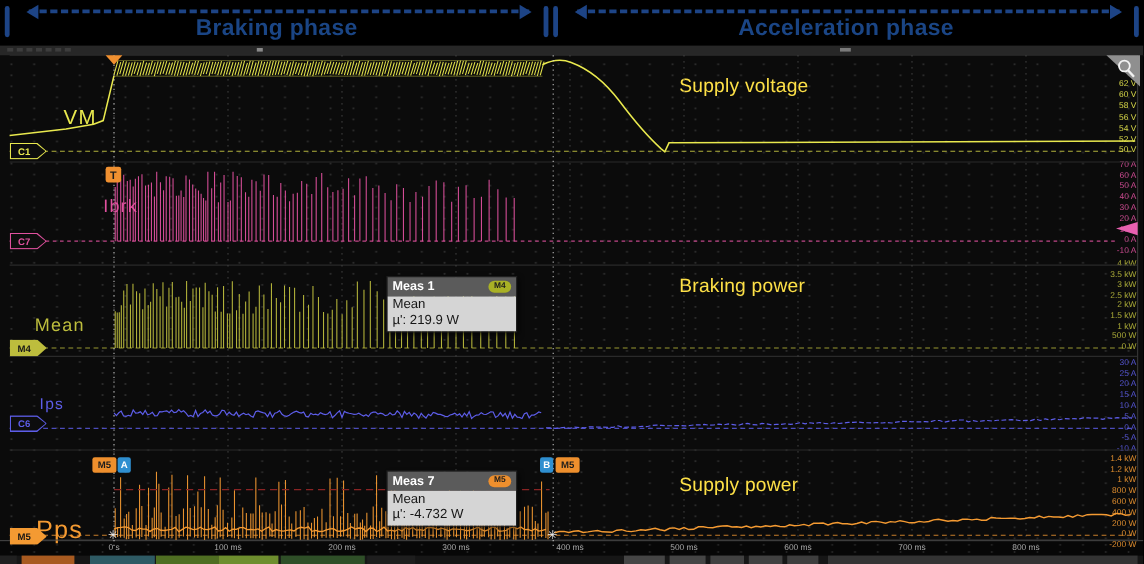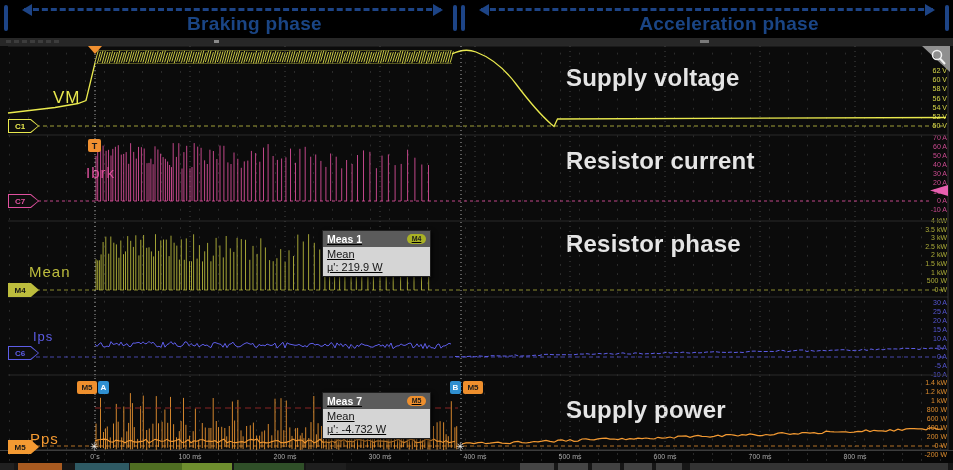--- a/index.html
+++ b/index.html
@@ -5,49 +5,49 @@
   html,body{margin:0;padding:0;background:#000;}
   #stage{position:relative;width:953px;height:470px;background:#000;overflow:hidden;
          font-family:"Liberation Sans",sans-serif;}
   
   #banner{position:absolute;left:0;top:0;width:953px;height:38px;background:#000;}
   .bsec{position:absolute;top:0;height:38px;}
   .vbar{position:absolute;top:5px;width:4px;height:26px;border-radius:2px;}
   .arrowline{position:absolute;top:8px;height:0;border-top:3px dashed #1d4486;}
   .ah{position:absolute;top:4px;width:0;height:0;border:6px solid transparent;}
   .blabel{position:absolute;top:13px;left:0;width:100%;text-align:center;
-          font-size:19px;font-weight:bold;letter-spacing:.3px;padding-left:24px;}
+          font-size:19px;font-weight:bold;letter-spacing:.3px;}
   
   #menubar{position:absolute;left:0;top:38px;width:953px;height:8px;background:#272727;
            border-bottom:1px solid #3c3c3c;}
   #plot{position:absolute;left:0;top:46px;width:953px;height:404px;background:#0b0b0b;
         background-image:radial-gradient(circle,#2c2c2c 0.8px,transparent 1px);
         background-size:19px 9.2px;background-position:0 3px;}
   #timebar{position:absolute;left:0;top:450px;width:953px;height:13px;background:#070707;
            border-top:1px solid #3f3f3f;
            background-image:radial-gradient(circle,#282828 0.7px,transparent 1px);
            background-size:19px 6px;}
   #taskbar{position:absolute;left:0;top:463px;width:953px;height:7px;background:#161616;}
   #traces{position:absolute;left:0;top:0;width:953px;height:470px;z-index:3;pointer-events:none;}
   .lbl{position:absolute;z-index:2;white-space:nowrap;}
   .scale-lbl{position:absolute;z-index:2;width:50px;text-align:right;font-size:7px;line-height:8px;}
-  .ann{position:absolute;z-index:2;color:#e5e5e5;font-size:24px;letter-spacing:.2px;white-space:nowrap;font-weight:bold;}
+  .ann{position:absolute;z-index:2;color:#fde047;font-size:16px;letter-spacing:.2px;white-space:nowrap;}
   .ttick{position:absolute;z-index:2;width:44px;text-align:center;font-size:7px;color:#a9a9a9;}
   
   .tag{position:absolute;z-index:7;text-align:right;}
   .tag,.tag-in{clip-path:polygon(0 0,74% 0,100% 50%,74% 100%,0 100%);}
   .tag-in{position:absolute;inset:1px;background:#0d0d0d;}
   .tag span{position:absolute;left:0;top:0;width:78%;height:100%;display:flex;align-items:center;
             justify-content:center;font-size:8px;font-weight:bold;}
   .sqbadge{position:absolute;z-index:7;display:flex;align-items:center;justify-content:center;
            font-weight:bold;border-radius:2px;}
   .star{position:absolute;z-index:7;color:#ececec;font-size:10px;line-height:10px;}
   
   .meas{position:absolute;width:107px;z-index:6;border:1px solid #1f1f1f;
-        box-shadow:2px 2px 4px rgba(0,0,0,.65);text-decoration:underline;}
+        box-shadow:2px 2px 4px rgba(0,0,0,.65);}
   .meas-h{height:16px;background:#5b5b5b;color:#fff;font-size:10.5px;font-weight:bold;
           display:flex;align-items:center;justify-content:space-between;padding:0 4px;}
   .pill{width:19px;height:10px;border-radius:5px;color:#1c1c1c;font-size:7px;font-weight:bold;
         text-align:center;line-height:10px;}
   .meas-b{background:#d5d5d5;color:#161616;font-size:11px;line-height:13px;padding:1px 4px 2px 4px;}
 </style>
 </head>
 <body>
 
 <div id="stage">
@@ -190,36 +190,35 @@
     <div class="scale-lbl" style="left: 897px; top: 134px; color: rgb(224, 81, 159); opacity: 0.9;">70 A</div>
     <div class="scale-lbl" style="left: 897px; top: 143px; color: rgb(224, 81, 159); opacity: 0.9;">60 A</div>
     <div class="scale-lbl" style="left: 897px; top: 152px; color: rgb(224, 81, 159); opacity: 0.9;">50 A</div>
     <div class="scale-lbl" style="left: 897px; top: 161px; color: rgb(224, 81, 159); opacity: 0.9;">40 A</div>
     <div class="scale-lbl" style="left: 897px; top: 170px; color: rgb(224, 81, 159); opacity: 0.9;">30 A</div>
     <div class="scale-lbl" style="left: 897px; top: 179px; color: rgb(224, 81, 159); opacity: 0.9;">20 A</div>
     <div class="scale-lbl" style="left: 897px; top: 188px; color: rgb(224, 81, 159); opacity: 0.9;">10 A</div>
     <div class="scale-lbl" style="left: 897px; top: 197px; color: rgb(224, 81, 159); opacity: 0.9;">0 A</div>
     <div class="scale-lbl" style="left: 897px; top: 206px; color: rgb(224, 81, 159); opacity: 0.9;">-10 A</div>
     <div class="lbl" style="left: 86px; top: 164px; color: rgb(224, 81, 159); font-size: 15px; letter-spacing: 1px;">Ibrk</div>
-    <div class="ann" style="left: 566px; top: 147px;">Resistor current</div>
     <div class="tag" style="left: 8px; top: 194px; width: 31px; height: 14px; background: rgb(224, 81, 159);">
       <div class="tag-in"></div>
       <span style="color: rgb(224, 81, 159);">C7</span>
     </div>
     <div class="scale-lbl" style="left: 897px; top: 217px; color: rgb(189, 189, 61); opacity: 0.9;">4 kW</div>
     <div class="scale-lbl" style="left: 897px; top: 225.6px; color: rgb(189, 189, 61); opacity: 0.9;">3.5 kW</div>
     <div class="scale-lbl" style="left: 897px; top: 234.2px; color: rgb(189, 189, 61); opacity: 0.9;">3 kW</div>
     <div class="scale-lbl" style="left: 897px; top: 242.8px; color: rgb(189, 189, 61); opacity: 0.9;">2.5 kW</div>
     <div class="scale-lbl" style="left: 897px; top: 251.4px; color: rgb(189, 189, 61); opacity: 0.9;">2 kW</div>
     <div class="scale-lbl" style="left: 897px; top: 260px; color: rgb(189, 189, 61); opacity: 0.9;">1.5 kW</div>
     <div class="scale-lbl" style="left: 897px; top: 268.6px; color: rgb(189, 189, 61); opacity: 0.9;">1 kW</div>
     <div class="scale-lbl" style="left: 897px; top: 277.2px; color: rgb(189, 189, 61); opacity: 0.9;">500 W</div>
     <div class="scale-lbl" style="left: 897px; top: 285.8px; color: rgb(189, 189, 61); opacity: 0.9;">0 W</div>
     <div class="lbl" style="left: 29px; top: 263px; color: rgb(189, 189, 61); font-size: 15px; letter-spacing: 1px;">Mean</div>
-    <div class="ann" style="left: 566px; top: 230px;">Resistor phase</div>
+    <div class="ann" style="left: 566px; top: 230px;">Braking power</div>
     <div class="tag" style="left: 8px; top: 283px; width: 31px; height: 14px; background: rgb(189, 189, 61);">
       <span style="color: rgb(22, 22, 22);">M4</span>
     </div>
     <div class="scale-lbl" style="left: 897px; top: 299px; color: rgb(93, 93, 232); opacity: 0.9;">30 A</div>
     <div class="scale-lbl" style="left: 897px; top: 308px; color: rgb(93, 93, 232); opacity: 0.9;">25 A</div>
     <div class="scale-lbl" style="left: 897px; top: 317px; color: rgb(93, 93, 232); opacity: 0.9;">20 A</div>
     <div class="scale-lbl" style="left: 897px; top: 326px; color: rgb(93, 93, 232); opacity: 0.9;">15 A</div>
     <div class="scale-lbl" style="left: 897px; top: 335px; color: rgb(93, 93, 232); opacity: 0.9;">10 A</div>
     <div class="scale-lbl" style="left: 897px; top: 344px; color: rgb(93, 93, 232); opacity: 0.9;">5 A</div>
     <div class="scale-lbl" style="left: 897px; top: 353px; color: rgb(93, 93, 232); opacity: 0.9;">0 A</div>
@@ -232,21 +231,21 @@
     </div>
     <div class="scale-lbl" style="left: 897px; top: 379px; color: rgb(244, 154, 50); opacity: 0.9;">1.4 kW</div>
     <div class="scale-lbl" style="left: 897px; top: 388px; color: rgb(244, 154, 50); opacity: 0.9;">1.2 kW</div>
     <div class="scale-lbl" style="left: 897px; top: 397px; color: rgb(244, 154, 50); opacity: 0.9;">1 kW</div>
     <div class="scale-lbl" style="left: 897px; top: 406px; color: rgb(244, 154, 50); opacity: 0.9;">800 W</div>
     <div class="scale-lbl" style="left: 897px; top: 415px; color: rgb(244, 154, 50); opacity: 0.9;">600 W</div>
     <div class="scale-lbl" style="left: 897px; top: 424px; color: rgb(244, 154, 50); opacity: 0.9;">400 W</div>
     <div class="scale-lbl" style="left: 897px; top: 433px; color: rgb(244, 154, 50); opacity: 0.9;">200 W</div>
     <div class="scale-lbl" style="left: 897px; top: 442px; color: rgb(244, 154, 50); opacity: 0.9;">0 W</div>
     <div class="scale-lbl" style="left: 897px; top: 451px; color: rgb(244, 154, 50); opacity: 0.9;">-200 W</div>
-    <div class="lbl" style="left: 30px; top: 430px; color: rgb(244, 154, 50); font-size: 15px; letter-spacing: 1px;">Pps</div>
+    <div class="lbl" style="left: 30px; top: 430px; color: rgb(244, 154, 50); font-size: 21px; letter-spacing: 1px;">Pps</div>
     <div class="ann" style="left: 566px; top: 396px;">Supply power</div>
     <div class="tag" style="left: 8px; top: 440px; width: 31px; height: 14px; background: rgb(244, 154, 50);">
       <span style="color: rgb(22, 22, 22);">M5</span>
     </div>
     <div class="ttick" style="left: 73px; top: 453px;">0 s</div>
     <div class="ttick" style="left: 168px; top: 453px;">100 ms</div>
     <div class="ttick" style="left: 263px; top: 453px;">200 ms</div>
     <div class="ttick" style="left: 358px; top: 453px;">300 ms</div>
     <div class="ttick" style="left: 453px; top: 453px;">400 ms</div>
     <div class="ttick" style="left: 548px; top: 453px;">500 ms</div>

